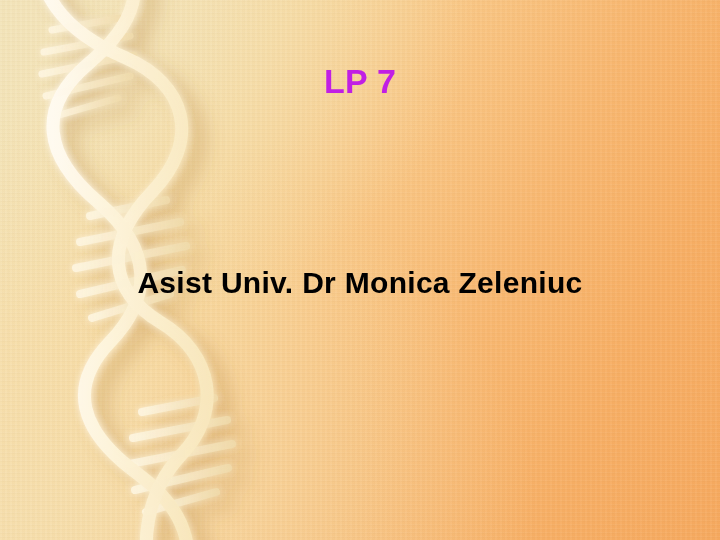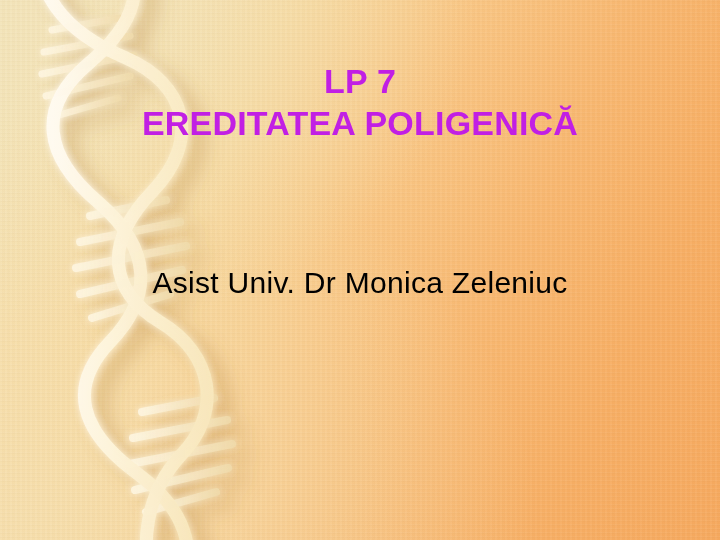--- a/index.html
+++ b/index.html
@@ -86,21 +86,21 @@
 
   #subtitle-block {
     position: absolute;
     left: 0;
     top: 265px;
     width: 720px;
     text-align: center;
   }
   #subtitle {
     color: #000000;
-    font-weight: normal;
+    font-weight: bold;
     font-size: 30px;
     line-height: 36px;
     letter-spacing: 0.3px;
     white-space: nowrap;
   }
 </style>
 </head>
 <body>
 
 <div id="slide">
@@ -178,20 +178,19 @@
                  C 134,282 138,330 190,362
                  C 244,394 252,452 212,494
                  C 176,532 168,584 184,640" fill="none" stroke="url(#strandgrad)" stroke-width="13" stroke-linecap="round" opacity="0.96"></path>
 
       </g>
     </g>
   </svg>
 
   <div id="title-block">
     <div class="title-line">LP 7</div>
-    <div class="title-line">EREDITATEA POLIGENICĂ</div>
   </div>
 
   <div id="subtitle-block">
     <div id="subtitle">Asist Univ. Dr Monica Zeleniuc</div>
   </div>
 
 </div>
 
 </body></html>

